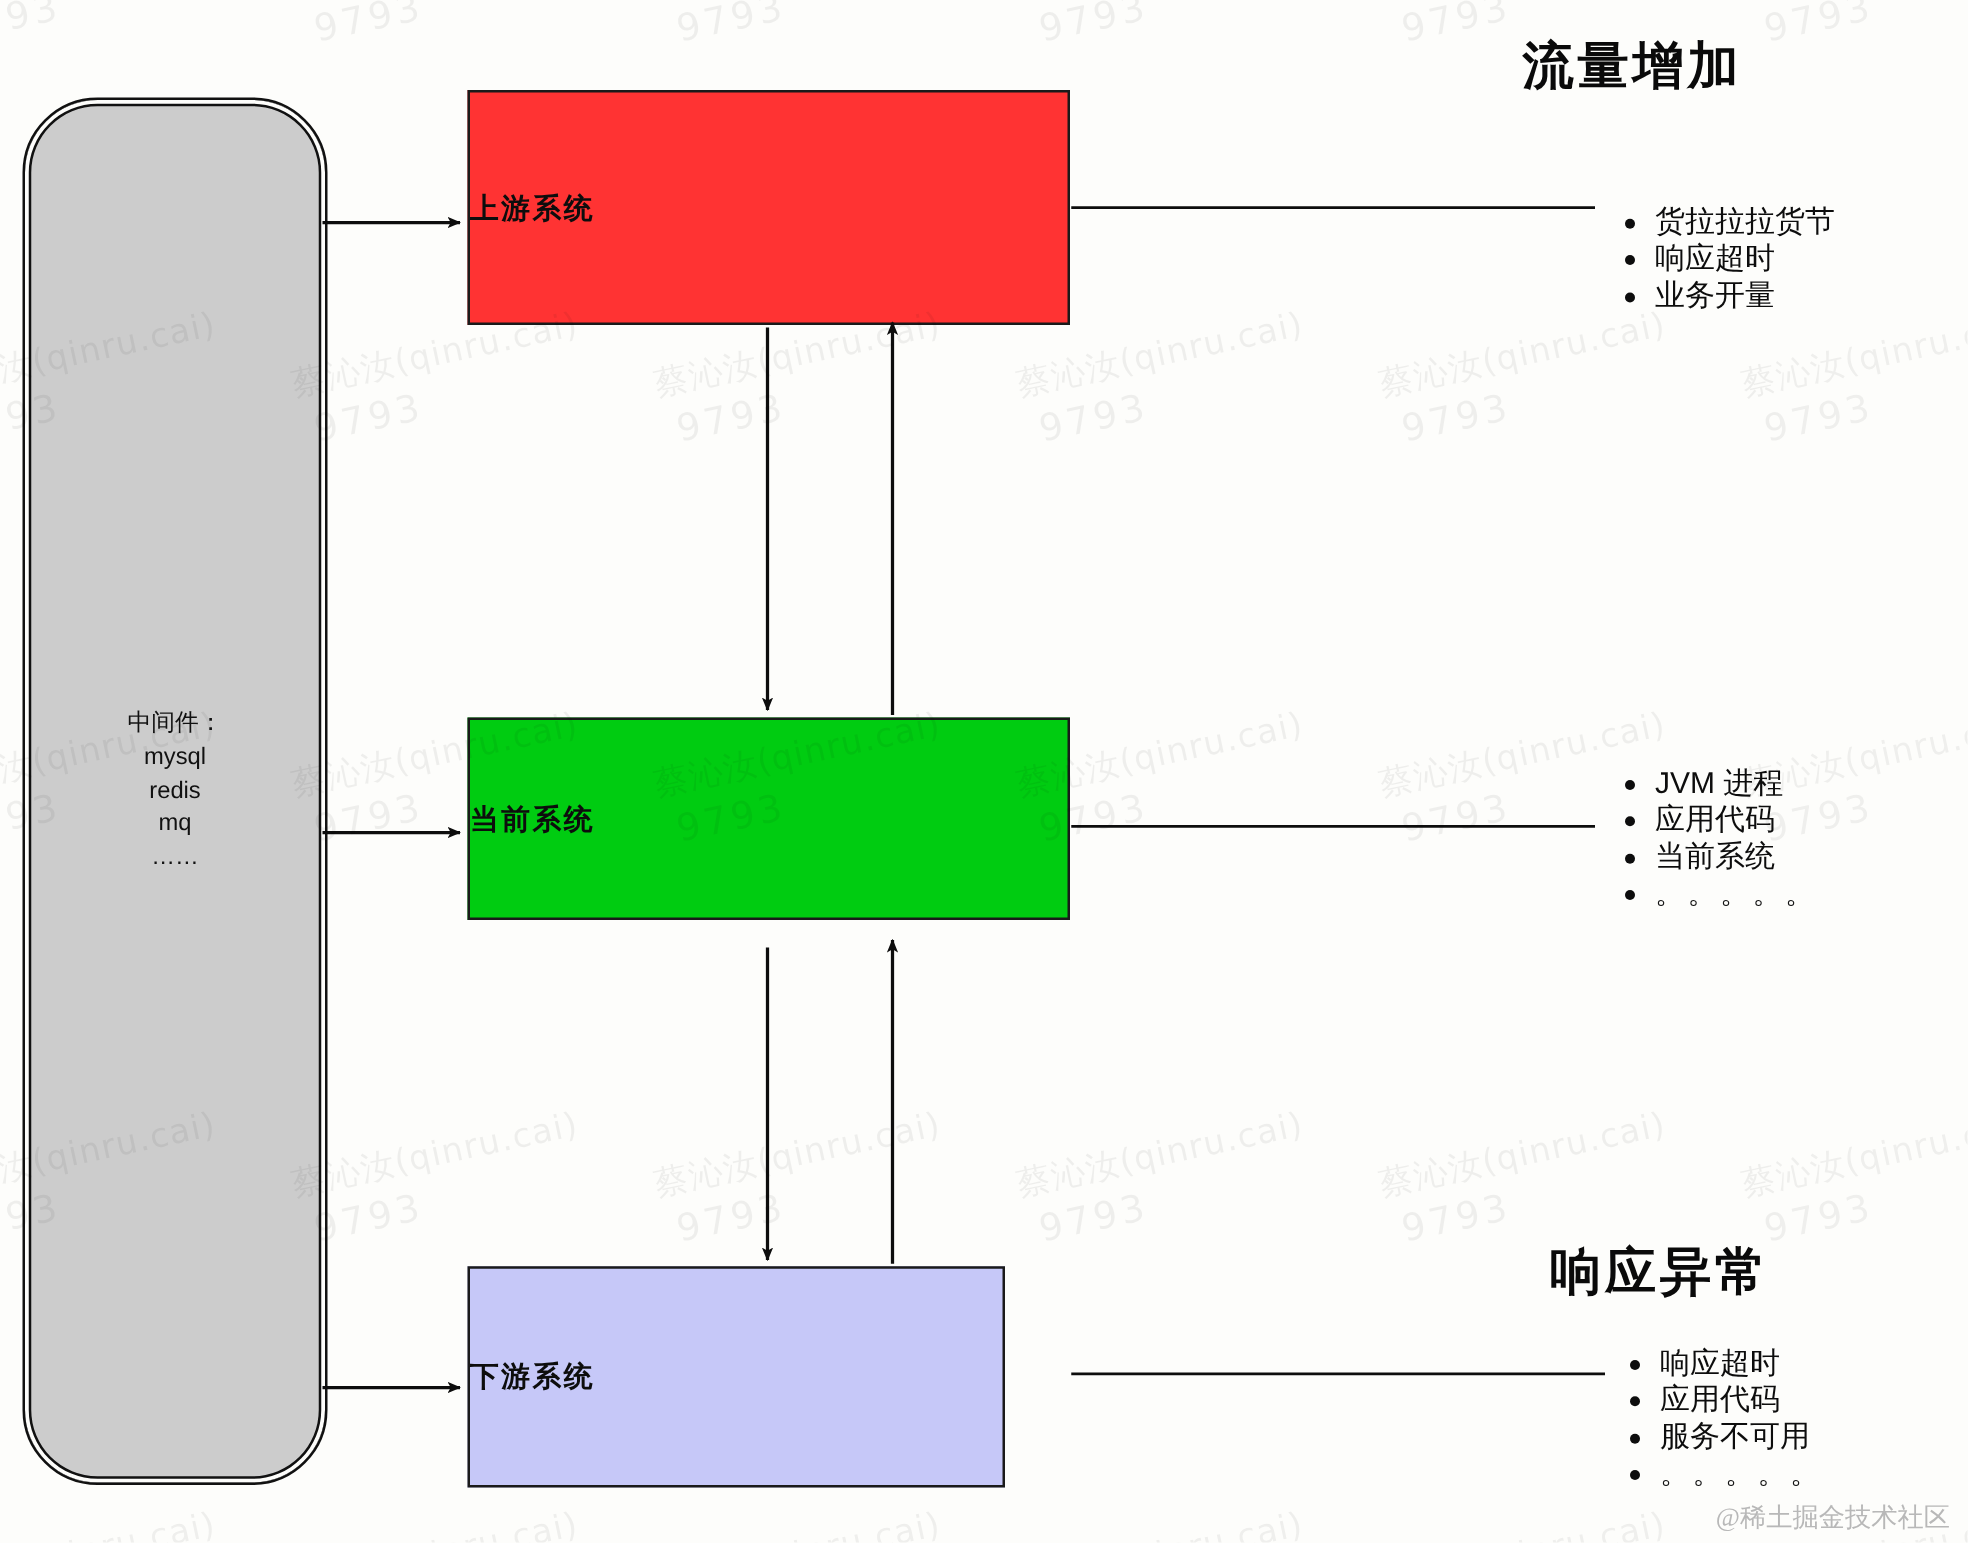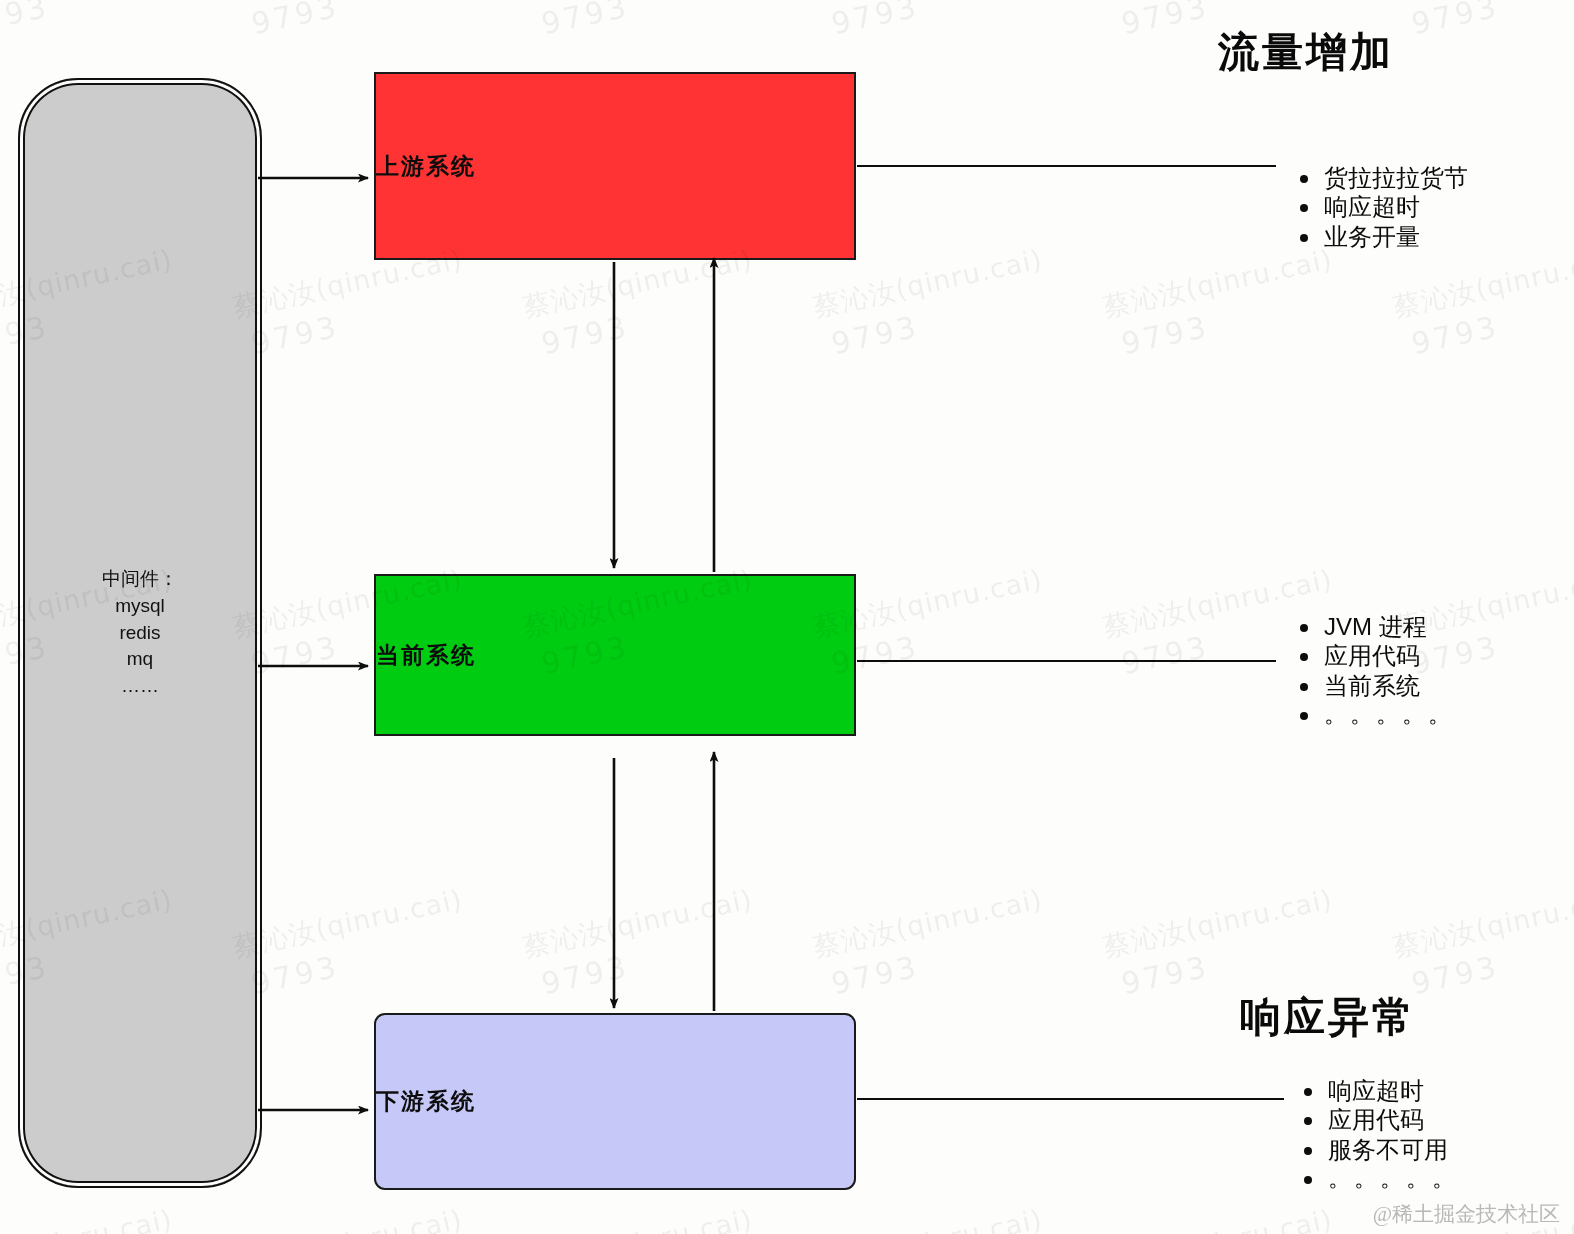--- a/index.html
+++ b/index.html
@@ -78,21 +78,21 @@
     z-index: 3;
   }
   .sys-box .sys-label {
     font-size: 23px;
     font-weight: 600;
     color: #0d0d0d;
     letter-spacing: 2px;
   }
   #box-upstream   { left: 374px; top: 72px;   width: 482px; height: 188px; background: #ff3333; }
   #box-current    { left: 374px; top: 574px;  width: 482px; height: 162px; background: #00cc11; }
-  #box-downstream { left: 374px; top: 1013px; width: 482px; height: 177px; background: #c6c8f8; border-radius: 11px; }
+  #box-downstream { left: 374px; top: 1013px; width: 430px; height: 177px; background: #c6c8f8; }
 
   
   #connectors {
     position: absolute;
     inset: 0;
     z-index: 4;
     pointer-events: none;
   }
 
   

